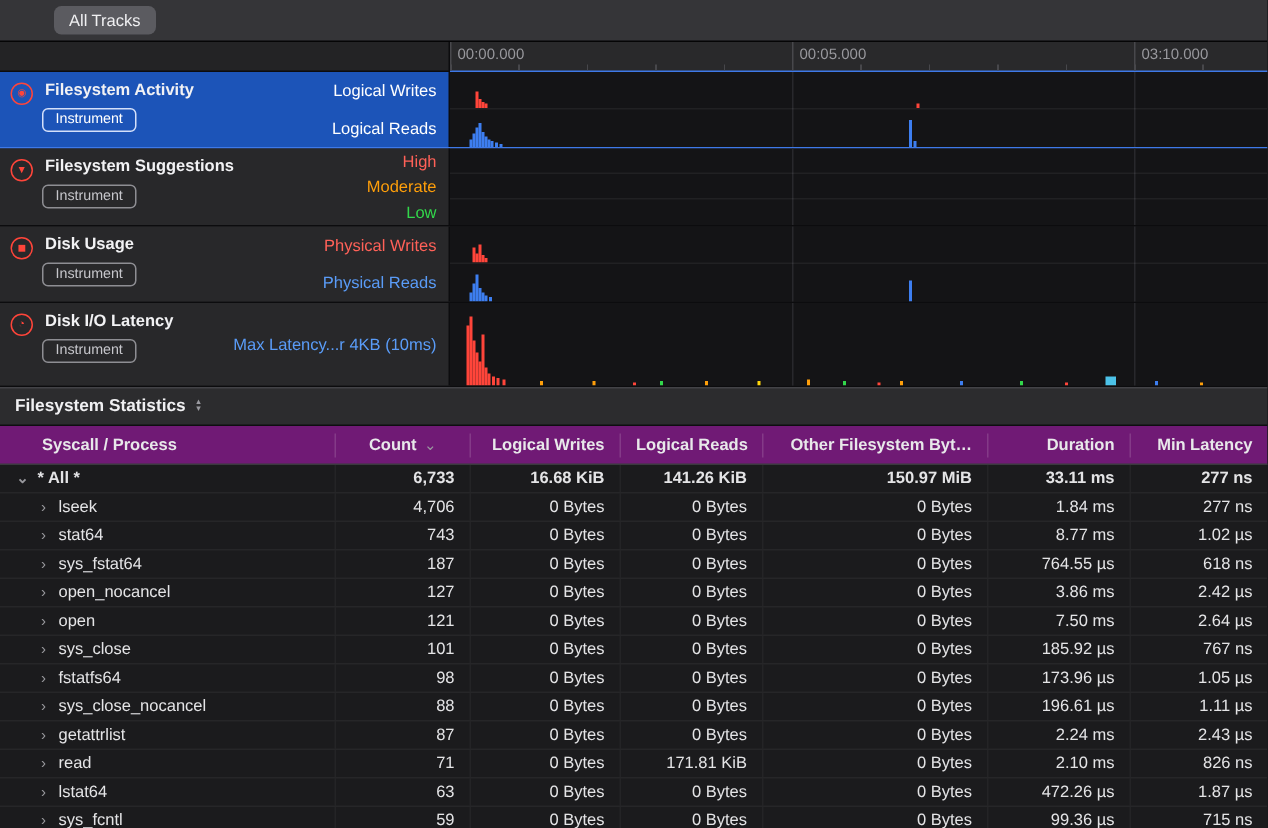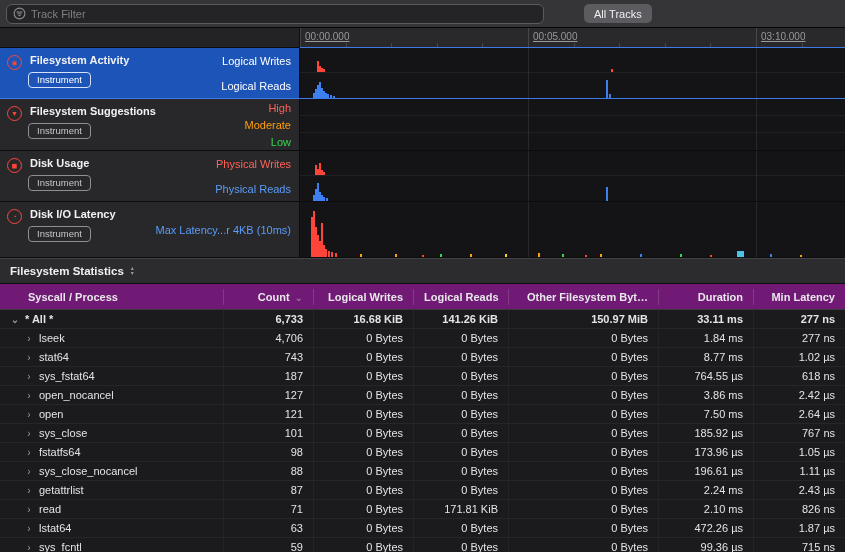--- a/index.html
+++ b/index.html
@@ -17,21 +17,21 @@
   .btn-all-tracks { height:19px; background:#5b5b60; color:#f0f0f2; border:none;
     border-radius:5px; padding:0 10px; font:11px "Liberation Sans", sans-serif;margin-left:30px; }
 
   
   .ruler-row { height:20px; display:grid; grid-template-columns:300px 1fr; }
   .corner { background:#232325; border-right:1px solid #0c0c0e; border-bottom:1px solid #0c0c0e; }
   .ruler { position:relative; background:#29292b; border-bottom:1px solid #3e79e8; overflow:hidden; }
   .ruler::after { content:''; position:absolute; left:0; right:0; bottom:0; height:4px;
     background:repeating-linear-gradient(90deg,#47474b 0 1px,transparent 1px 45.6px); }
   .tick { position:absolute; top:0; bottom:0; border-left:1px solid #48484c;
-    padding:3px 0 0 4px; color:#98989d; font-size:10px; white-space:nowrap;text-decoration:underline; }
+    padding:3px 0 0 4px; color:#98989d; font-size:10px; white-space:nowrap; }
 
   .track { display:grid; grid-template-columns:300px 1fr; border-bottom:1px solid #0c0c0e; }
   .track.selected { border-bottom:1px solid #3e79e8; }
   .track-head { position:relative; background:#28282a; border-right:1px solid #0c0c0e; }
   .track.selected .track-head { background:#1c54b8; }
   .track-icon { position:absolute; left:7px; top:7px; width:15px; height:15px;
     border:1.5px solid #ff453a; border-radius:50%; color:#ff453a;
     display:flex; align-items:center; justify-content:center; font-size:7px; line-height:1; }
   .track-name { position:absolute; left:30px; top:6px; font-weight:bold; font-size:11px; color:#f2f2f4; white-space:nowrap; }
   .badge { position:absolute; left:28px; top:24px; border:1px solid #8e8e93; border-radius:4px;
@@ -65,40 +65,29 @@
   .tr { height:19px; display:flex; align-items:center; border-bottom:1px solid rgba(255,255,255,0.05); }
   .tr.total { font-weight:bold; }
   .td { padding:0 10px; white-space:nowrap; overflow:hidden; color:#e4e4e6; }
   .td.num { text-align:right; border-left:1px solid rgba(255,255,255,0.045); height:100%;
     display:flex; align-items:center; justify-content:flex-end; }
   .td.c0 { display:flex; align-items:center; gap:5px; }
   .chev { color:#98989d; font-size:10px; width:10px; text-align:center; flex:0 0 10px; }
   .lvl0 { padding-left:10px; }
   .lvl1 { padding-left:24px; }
 
-  .c0 { width:223px; } .c1 { width:90px; } .c2 { width:100px; } .c3 { width:95px; }
+  .c0 { width:223px; } .c1 { width:90px;text-align:center; } .c2 { width:100px; } .c3 { width:95px; }
   .c4 { width:150px; } .c5 { width:95px; } .c6 { width:92px; }
 </style>
 </head>
 <body>
 
 <div>
 
   <div class="toolbar">
-    <div class="filter-field">
-      <span style="display:flex;">
-        <svg width="13" height="13" viewBox="0 0 13 13">
-          <circle cx="6.5" cy="6.5" r="5.4" fill="none" stroke="#8e8e93" stroke-width="1.1"></circle>
-          <line x1="3.5" y1="5" x2="9.5" y2="5" stroke="#8e8e93" stroke-width="1"></line>
-          <line x1="4.4" y1="6.8" x2="8.6" y2="6.8" stroke="#8e8e93" stroke-width="1"></line>
-          <line x1="5.3" y1="8.6" x2="7.7" y2="8.6" stroke="#8e8e93" stroke-width="1"></line>
-        </svg>
-      </span>
-      <input placeholder="Track Filter" style="">
-    </div>
     <button class="btn-all-tracks">All Tracks</button>
   </div>
 
   <div>
     <div class="ruler-row">
       <div class="corner"></div>
       <div class="ruler">
           <div class="tick" style="left: 0px;">00:00.000</div>
           <div class="tick" style="left: 228px;">00:05.000</div>
           <div class="tick" style="left: 456px;">03:10.000</div>

